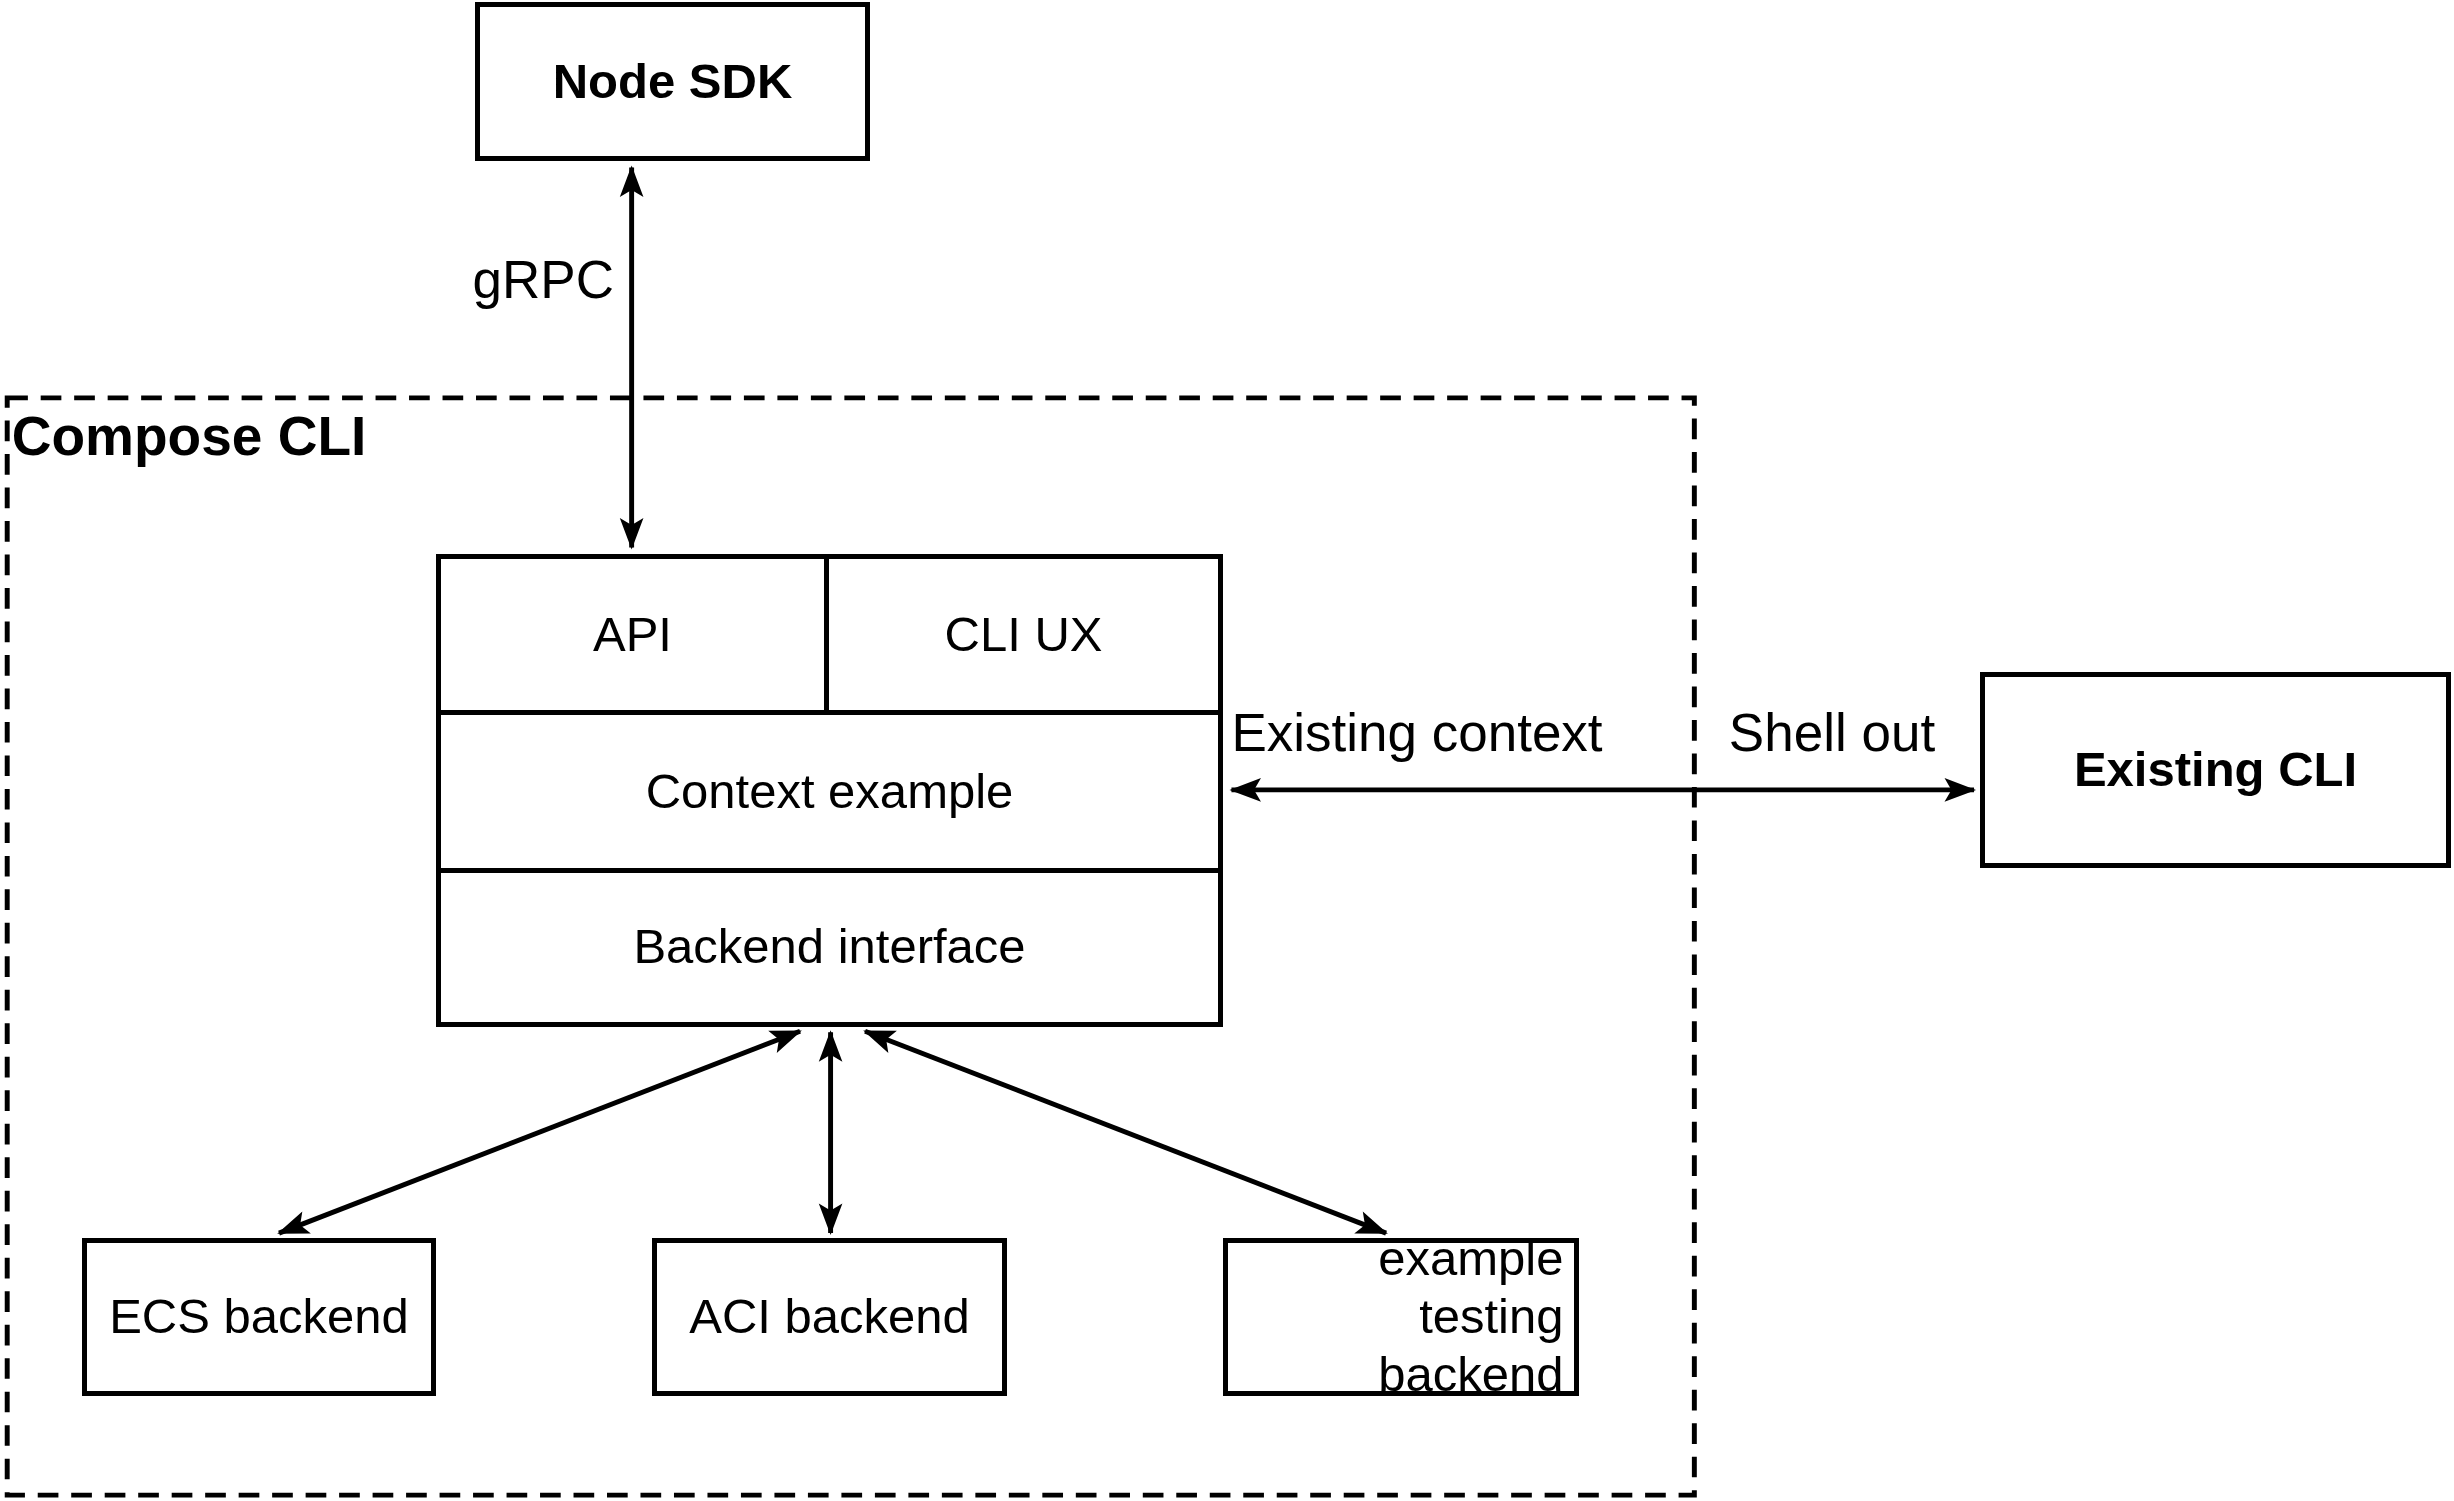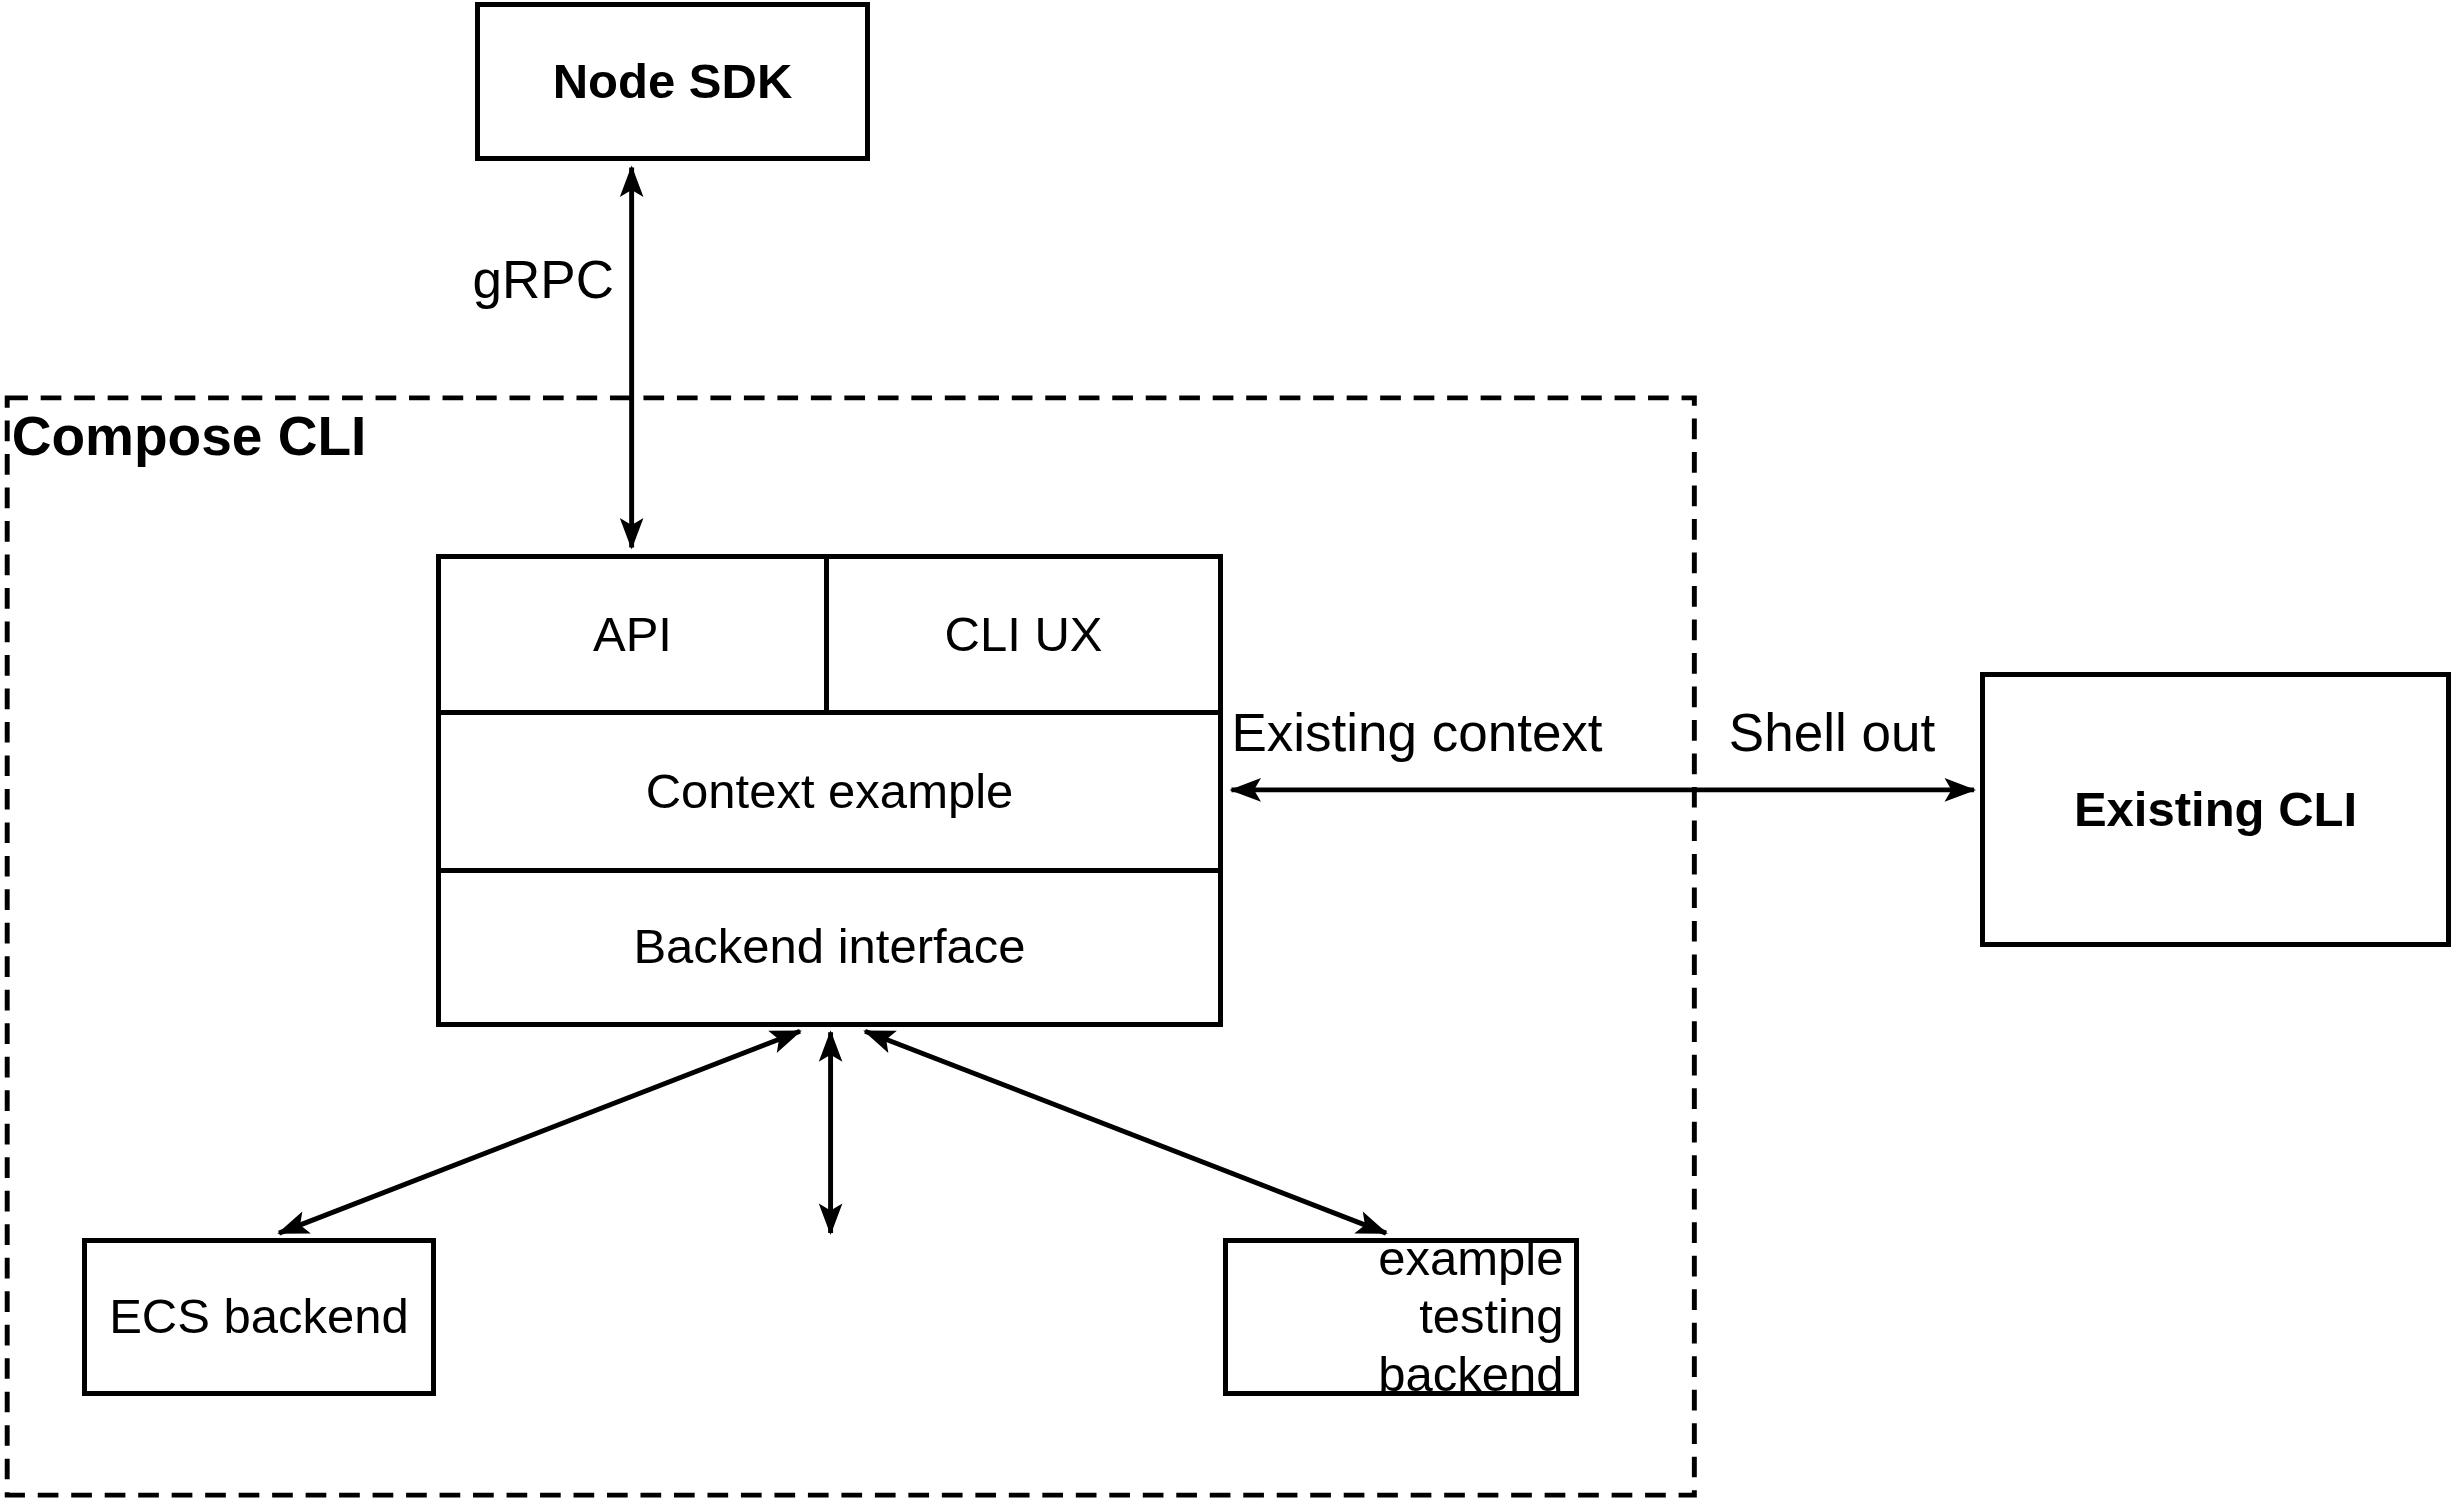--- a/index.html
+++ b/index.html
@@ -96,28 +96,31 @@
       </div>
     </div>
     <div class="crow row2">
       <span>Context example</span>
     </div>
     <div class="crow row3">
       <span>Backend interface</span>
     </div>
   </div>
 
-  <div class="box bold" style="left:1980px; top:672px; width:471px; height:275px;">
+  <div class="box bold" style="left:1980px; top:672px; width:471px; height:196px;">
     <span>Existing CLI</span>
   </div>
 
   <div class="box" style="left:82px; top:1238px; width:354px; height:158px;">
     <span>ECS backend</span>
   </div>
 
+  <div class="box" style="left:652px; top:1238px; width:355px; height:158px;">
+    <span>ACI backend</span>
+  </div>
 
   <div class="box" style="left:1223px; top:1238px; width:356px; height:158px;text-align:right;">
     <span class="wrap2">example testing backend</span>
   </div>
 
   <div class="edge-label" style="left:354px; top:250px; width:260px; text-align:right;">gRPC</div>
 
   <div class="edge-label" style="left:1220px; top:703px; width:394px;">Existing context</div>
 
   <div class="edge-label" style="left:1684px; top:703px; width:296px;">Shell out</div>

